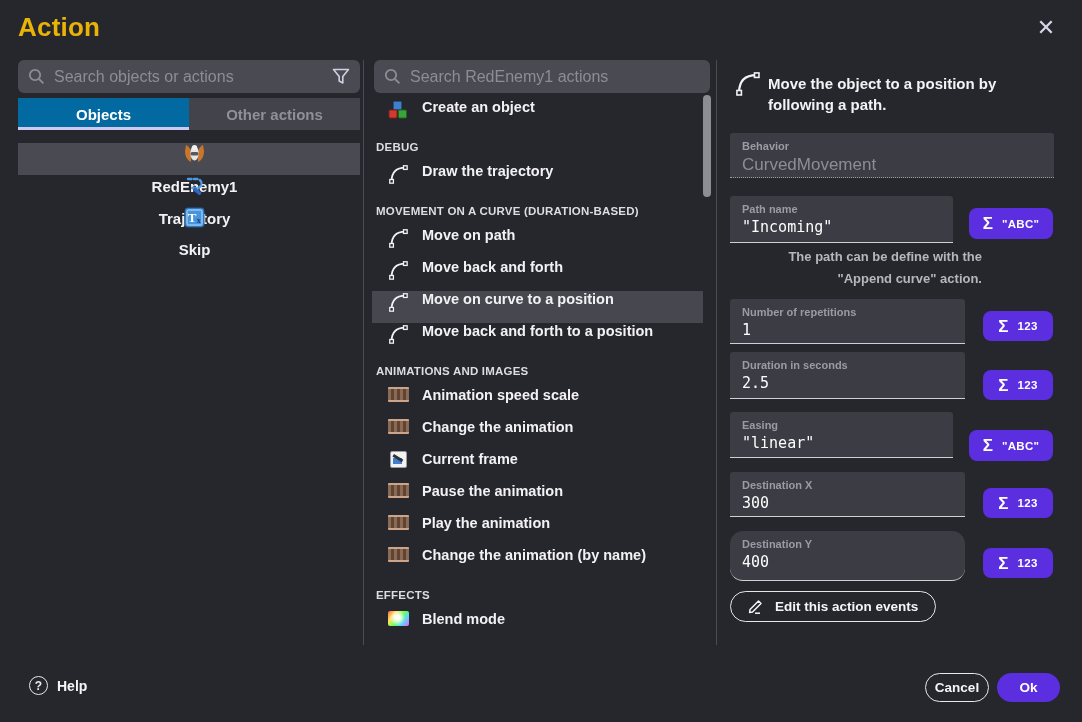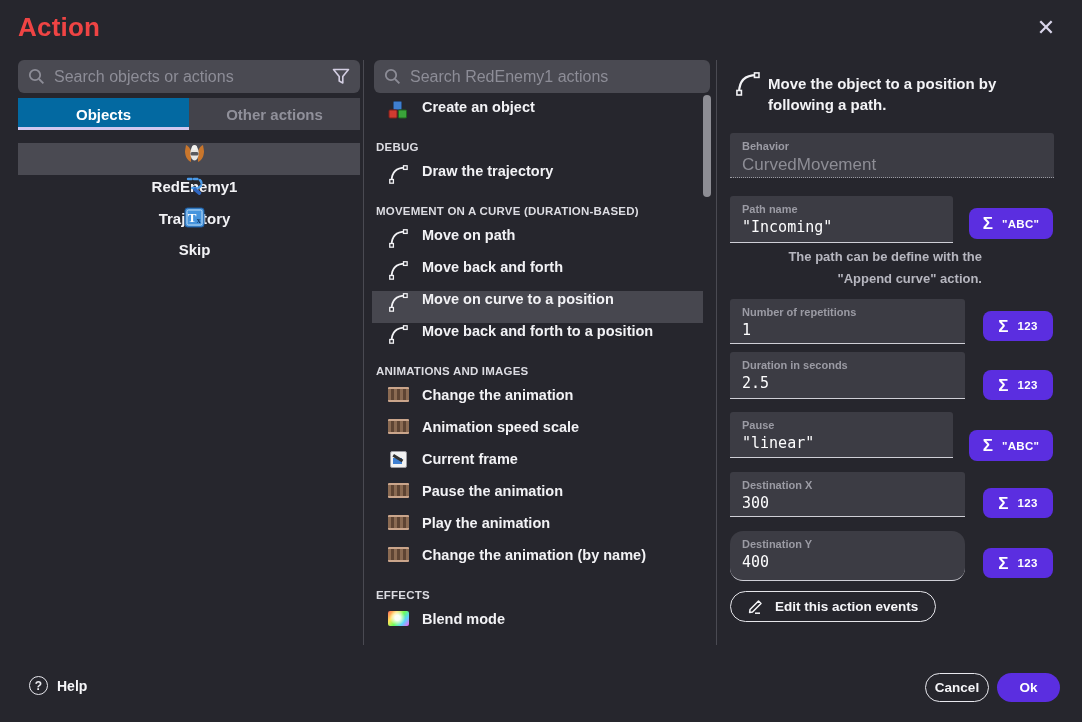--- a/index.html
+++ b/index.html
@@ -2,21 +2,21 @@
 <html><head>
 <meta charset="utf-8">
 <style>
   * { margin:0; padding:0; box-sizing:border-box; }
   html,body { background:#1a1a20; }
   body { font-family:"Liberation Sans", sans-serif; }
   .dialog {
     position:relative; width:1082px; height:722px;
     background:#26262d; color:#f2f2f5; overflow:hidden;
   }
-  .title { position:absolute; left:18px; top:12px; font-size:26px; font-weight:800; color:#ef4444; letter-spacing:.2px;}
+  .title { position:absolute; left:18px; top:12px; font-size:26px; font-weight:800; color:#eab308; letter-spacing:.2px;}
   .close-btn { position:absolute; right:22px; top:14px; width:28px; height:28px; color:#d9d5ea; font-size:22px; line-height:28px; text-align:center; cursor:pointer; }
 
   
   .searchbar {
     position:absolute; top:60px; height:33px; background:#4a4a52; border-radius:6px;
     display:flex; align-items:center; padding:0 10px; gap:9px;
   }
   .searchbar input {
     flex:1; background:transparent; border:none; outline:none;
     font-family:"Liberation Sans",sans-serif; font-size:16px; color:#e8e8ee; min-width:0;
@@ -251,29 +251,29 @@
       </div>
       <div class="sect-row">
         <span class="lbl">ANIMATIONS AND IMAGES</span>
       </div>
       <div class="act-row">
         <span class="icon-cell">
           <span style="display: flex;">
             <span class="film-ic"></span>
           </span>
         </span>
+        <span class="lbl">Animation speed scale</span>
+      </div>
+      <div class="act-row">
+        <span class="icon-cell">
+          <span style="display: flex;">
+            <span class="film-ic"></span>
+          </span>
+        </span>
         <span class="lbl">Change the animation</span>
-      </div>
-      <div class="act-row">
-        <span class="icon-cell">
-          <span style="display: flex;">
-            <span class="film-ic"></span>
-          </span>
-        </span>
-        <span class="lbl">Animation speed scale</span>
       </div>
       <div class="act-row">
         <span class="icon-cell">
           <span style="display: flex;">
             <span class="frame-ic"></span>
           </span>
         </span>
         <span class="lbl">Current frame</span>
       </div>
       <div class="act-row">
@@ -347,21 +347,21 @@
         </div>
         <div class="field u-solid" style="left: 0px; top: 292px; width: 235px; height: 47px;">
           <div class="flabel">Duration in seconds</div>
           <div class="fvalue">2.5</div>
         </div>
         <div class="expr-btn" style="left: 253px; top: 310px; width: 70px; height: 30px;">
           <span class="sigma">Σ</span>
           <span class="tag">123</span>
         </div>
         <div class="field u-solid" style="left: 0px; top: 352px; width: 223px; height: 46px;">
-          <div class="flabel">Pause</div>
+          <div class="flabel">Easing</div>
           <div class="fvalue">"linear"</div>
         </div>
         <div class="expr-btn" style="left: 239px; top: 370px; width: 84px; height: 31px;">
           <span class="sigma">Σ</span>
           <span class="tag">"ABC"</span>
         </div>
         <div class="field u-solid" style="left: 0px; top: 412px; width: 235px; height: 45px;">
           <div class="flabel">Destination X</div>
           <div class="fvalue">300</div>
         </div>

